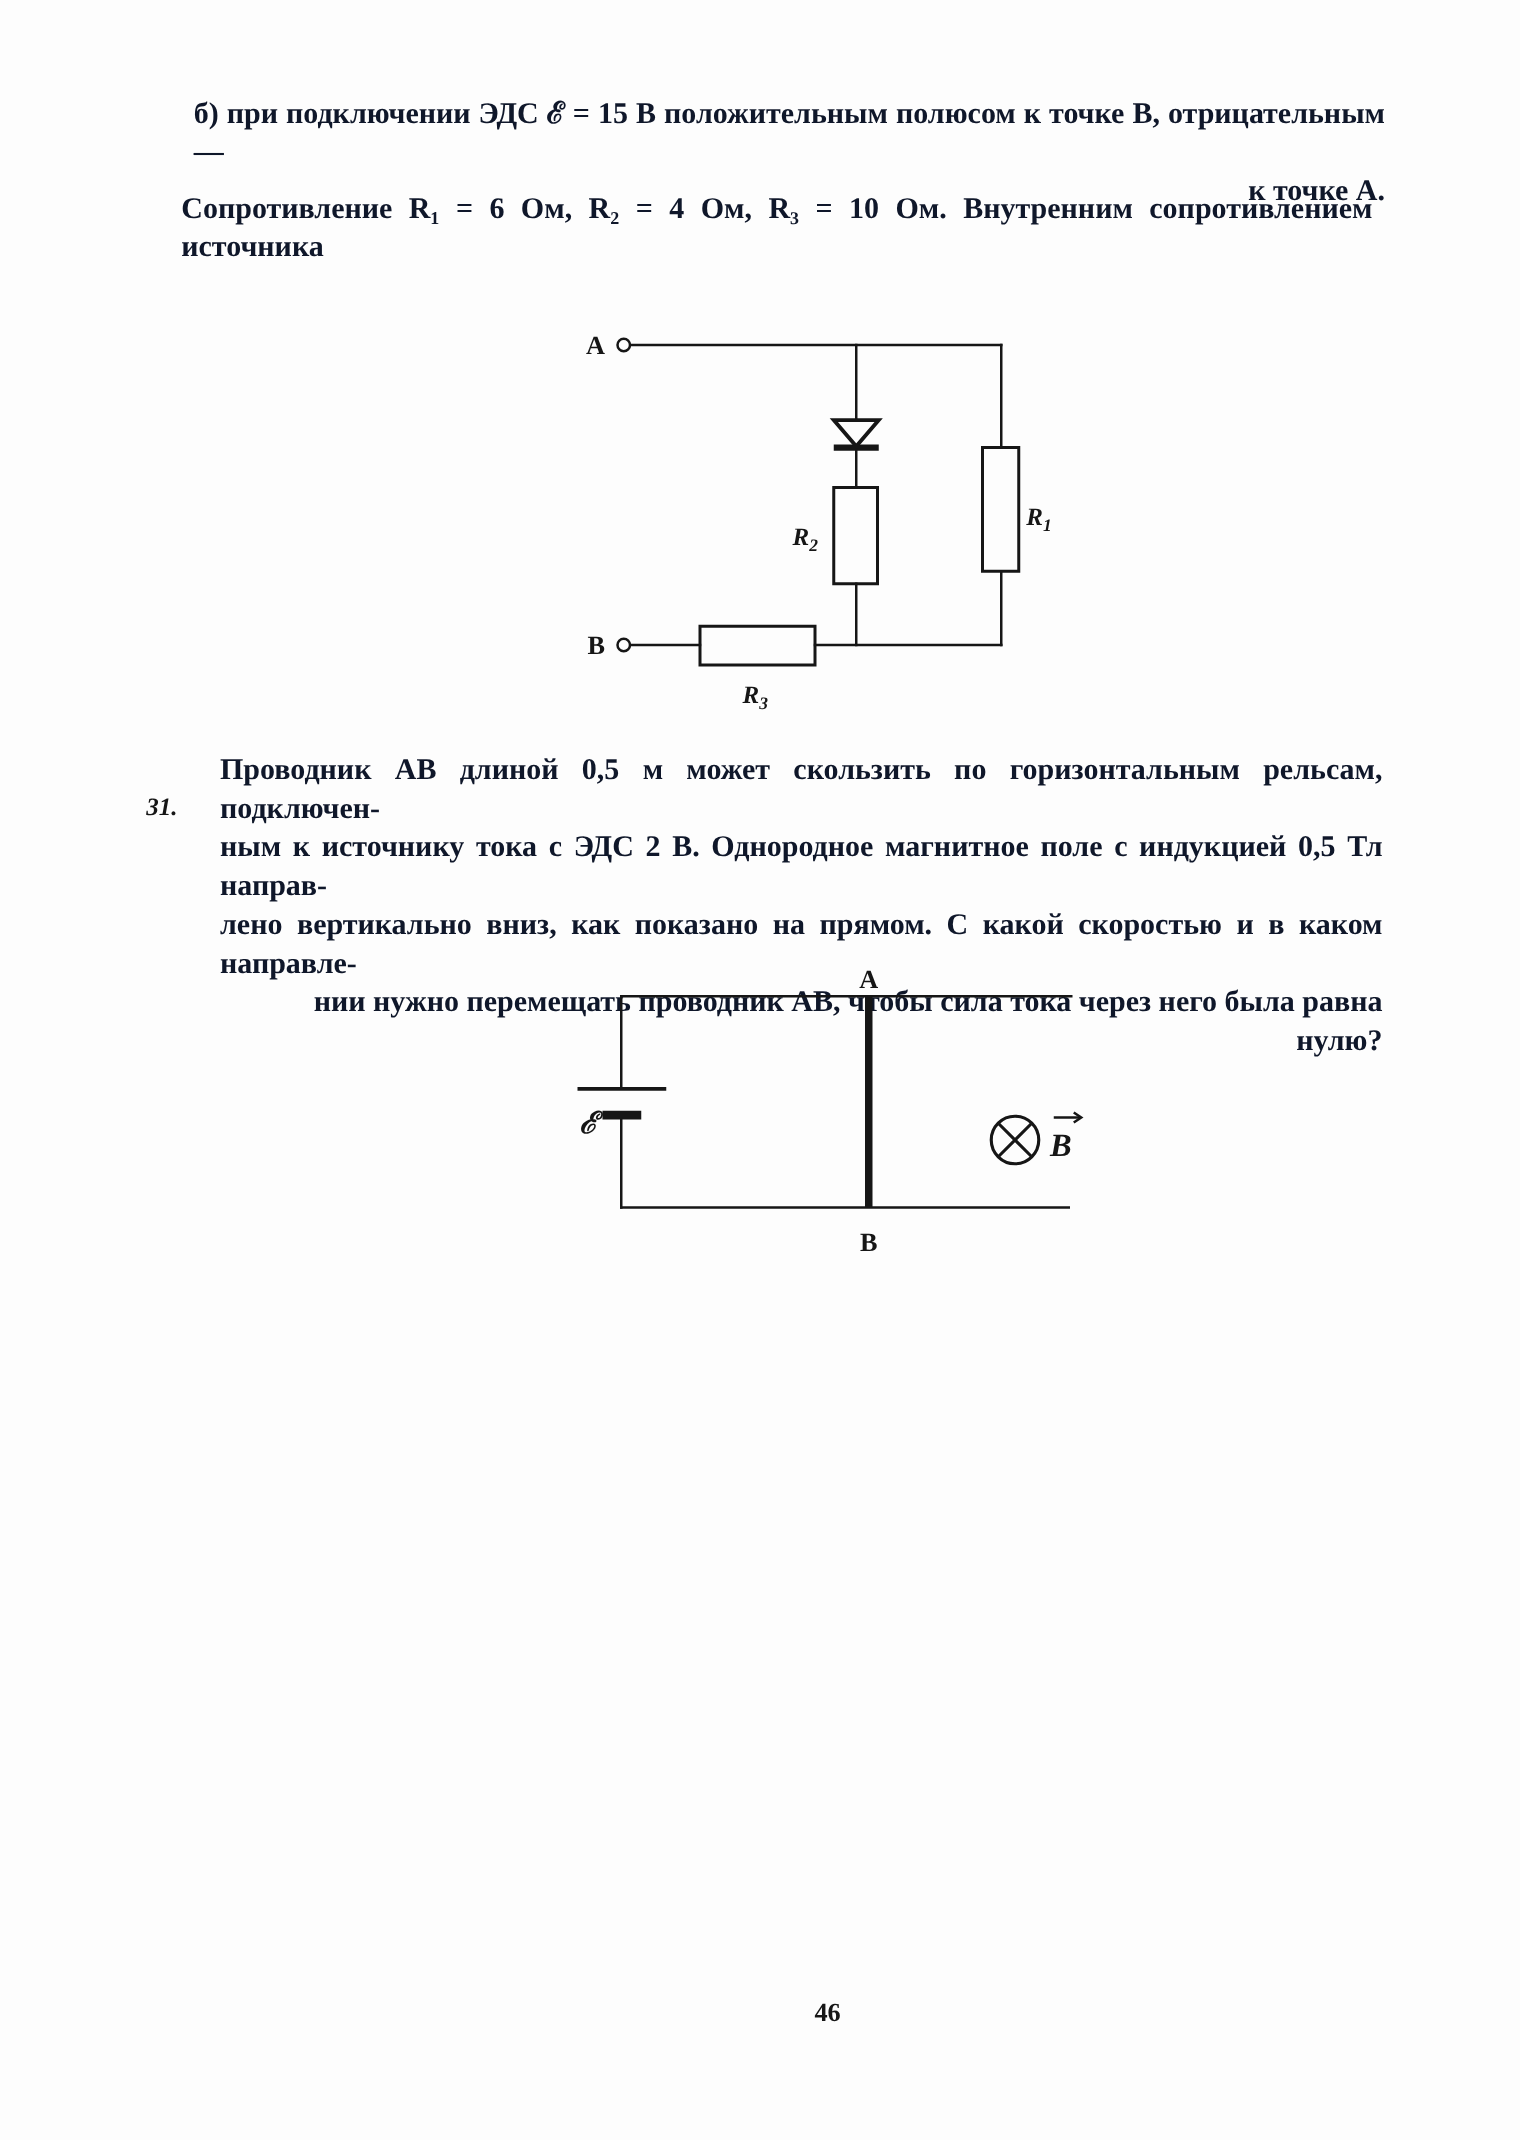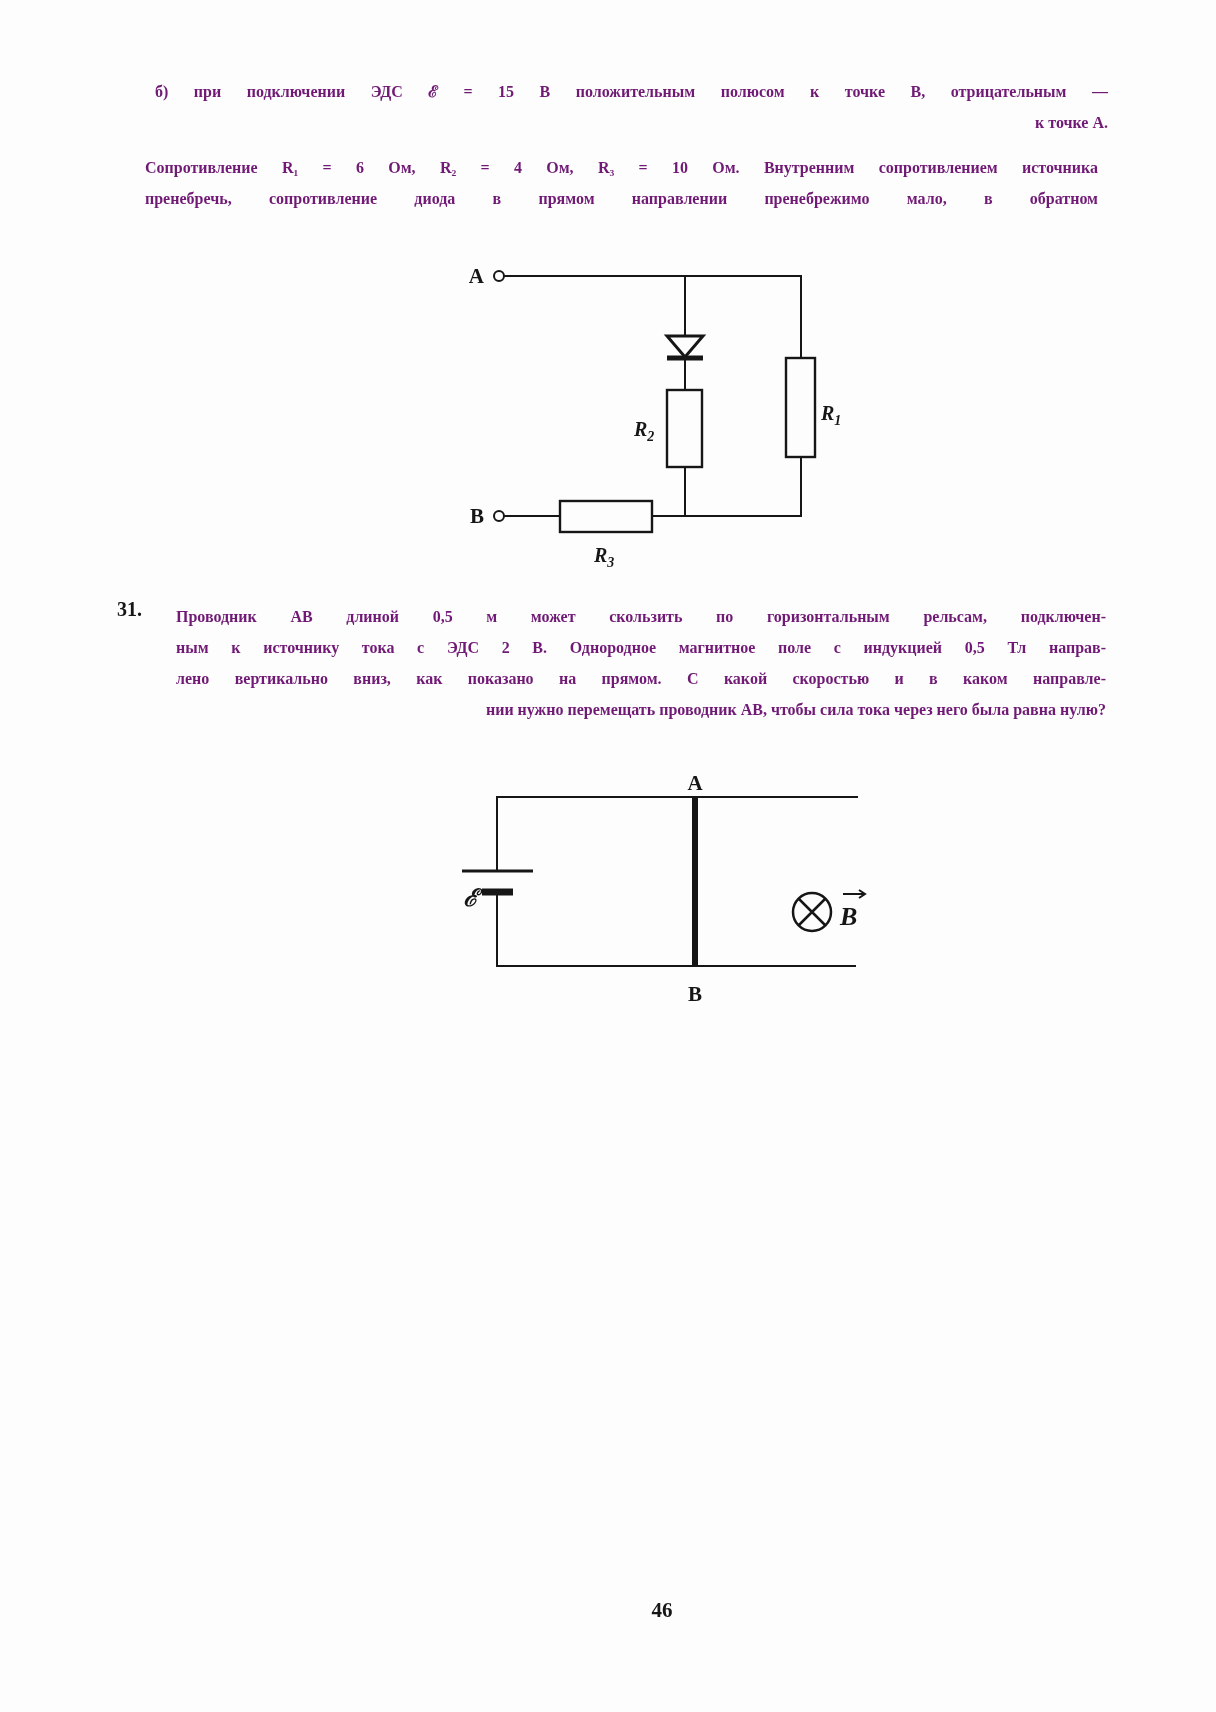--- a/index.html
+++ b/index.html
@@ -6,24 +6,24 @@
   body {
     width:1216px; height:1712px;
     background:#fdfdfd;
     font-family:"Liberation Serif","DejaVu Serif",serif;
     color:#161616;
     position:relative;
     overflow:hidden;
   }
   .para {
     position:absolute;
-    font-size:16px;
+    font-size:24px;
     font-weight:700;
     line-height:31px;
-    color:#701a75;
+    color:#0f172a;
   }
   .line { text-align:justify; text-align-last:justify; white-space:normal; }
   .line.last { text-align:right; text-align-last:auto; }
   .prob-num {
     position:absolute;
     font-size:20px;
     font-weight:700;
     line-height:31px;
   }
   .pageno {
@@ -47,21 +47,20 @@
 </head>
 <body>
 
 <div class="para" style="left:155px; top:76px; width:953px;">
   <div class="line">б) при подключении ЭДС ℰ = 15 В положительным полюсом к точке В, отрицательным —</div>
   <div class="line last">к точке А.</div>
 </div>
 
 <div class="para" style="left:145px; top:152px; width:953px;">
   <div class="line">Сопротивление R₁ = 6 Ом, R₂ = 4 Ом, R₃ = 10 Ом. Внутренним сопротивлением источника</div>
-  <div class="line">пренебречь, сопротивление диода в прямом направлении пренебрежимо мало, в обратном</div>
 </div>
 
 <svg style="left:430px; top:240px;" width="460" height="340" viewBox="0 0 460 340">
   <g>
 
     <text class="lbl" x="54" y="43" text-anchor="end">А</text>
     <circle class="wire" cx="69" cy="36" r="5"></circle>
 
     <path class="wire" d="M75,36 H371"></path>
 
@@ -82,21 +81,21 @@
 
     <text class="lbl" x="54" y="283" text-anchor="end">В</text>
     <circle class="wire" cx="69" cy="276" r="5"></circle>
     <path class="wire" d="M75,276 H130"></path>
     <rect class="boxr" x="130" y="261" width="92" height="31"></rect>
     <path class="wire" d="M222,276 H371"></path>
     <text x="164" y="322"><tspan class="rlbl">R</tspan><tspan class="rsub" dy="5">3</tspan></text>
   </g>
 </svg>
 
-<div class="prob-num" style="left:117px; top:594px;">31.</div>
+<div class="prob-num" style="left:117px; top:631px;font-style:italic;">31.</div>
 <div class="para" style="left:176px; top:601px; width:930px;">
   <div class="line">Проводник АВ длиной 0,5 м может скользить по горизонтальным рельсам, подключен-</div>
   <div class="line">ным к источнику тока с ЭДС 2 В. Однородное магнитное поле с индукцией 0,5 Тл направ-</div>
   <div class="line">лено вертикально вниз, как показано на прямом. С какой скоростью и в каком направле-</div>
   <div class="line last">нии нужно перемещать проводник АВ, чтобы сила тока через него была равна нулю?</div>
 </div>
 
 <svg style="left:400px; top:745px;" width="500" height="275" viewBox="0 0 500 275">
   <g>
     <text class="lbl" x="295" y="45" text-anchor="middle">А</text>

